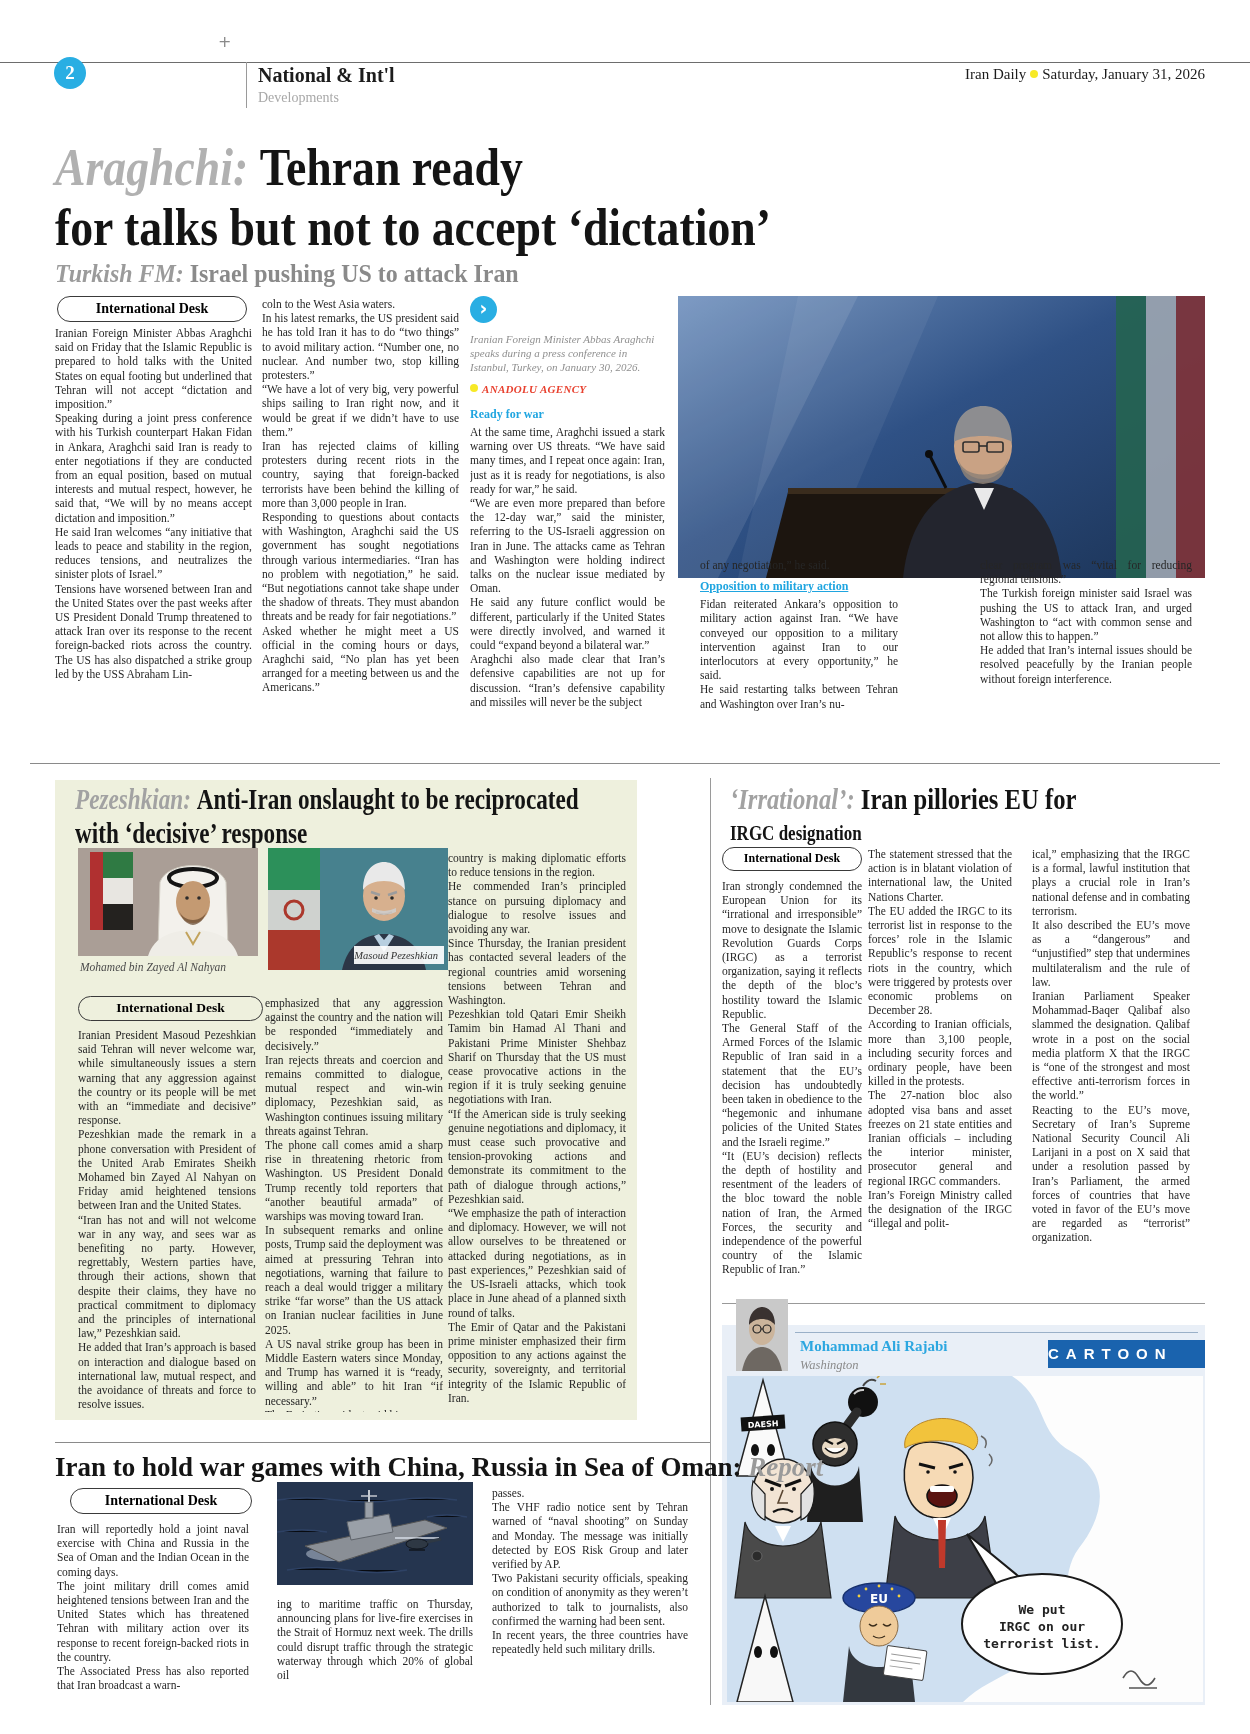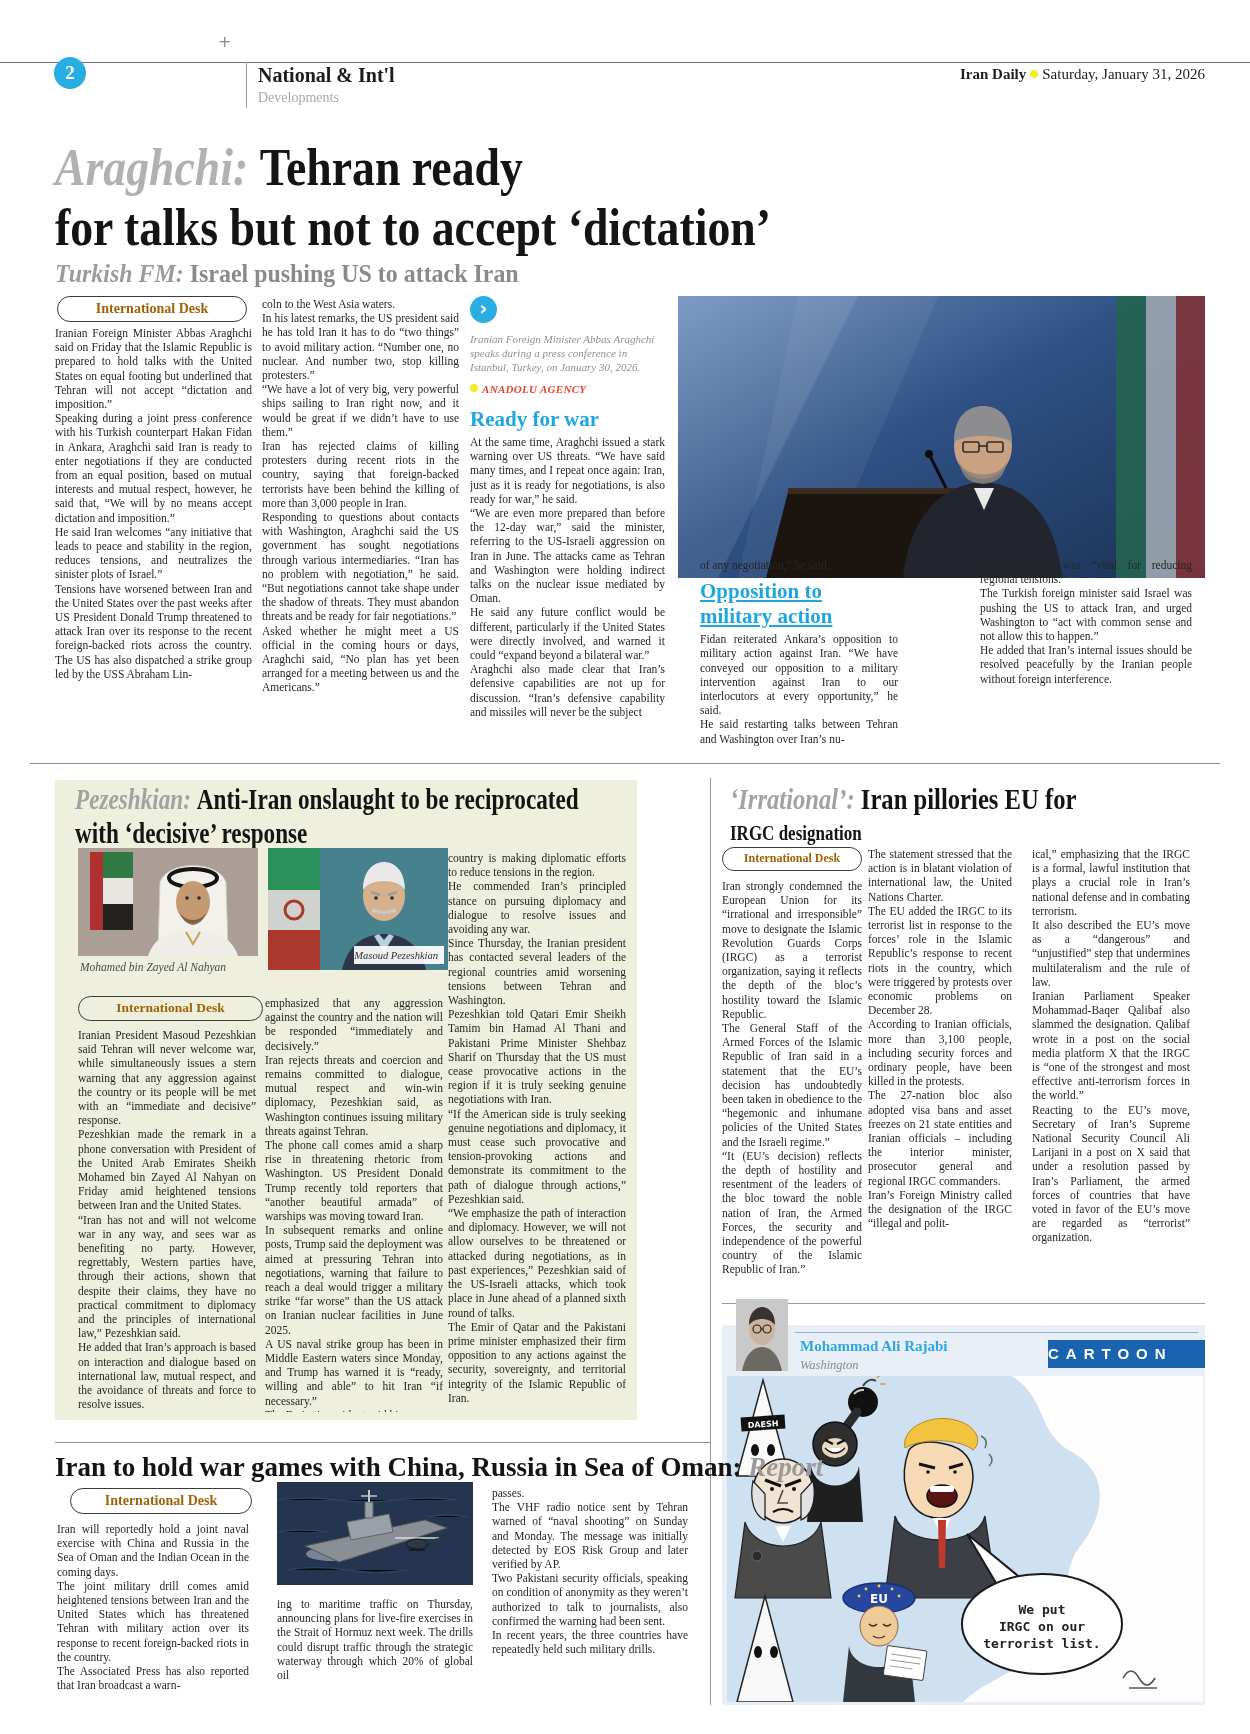--- a/index.html
+++ b/index.html
@@ -5,23 +5,23 @@
   html,body{margin:0;padding:0;background:#fff;}
   #page{position:relative;width:1250px;height:1734px;background:#ffffff;overflow:hidden;
         font-family:"Liberation Serif","DejaVu Serif",serif;}
   .abs{position:absolute;}
   .bt{font:11.5px/14.2px "Liberation Serif","DejaVu Serif",serif;color:#262626;
       text-align:justify;white-space:pre-line;overflow:hidden;}
   .cap{font:italic 11px/14px "Liberation Serif","DejaVu Serif",serif;color:#8f8f8f;}
   .hline{background:#6d6d6d;height:1px;}
   .vline{background:#9a9a9a;width:1px;}
   .deskbadge{border:1.5px solid #3a3a3a;border-radius:999px;box-sizing:border-box;
-      color:#a16207;font-weight:700;text-align:center;background:transparent;
+      color:#000000;font-weight:700;text-align:center;background:transparent;
       font-family:"Liberation Serif",serif;}
-  .sechead{color:#1fa5e0;font-weight:700;font-size:21px;font-family:"Liberation Serif",serif;}
+  .sechead{color:#1fa5e0;font-weight:700;font-size:12px;font-family:"Liberation Serif",serif;}
   .hl{font-weight:700;color:#141414;}
   .kick{font-weight:700;font-style:italic;color:#b1b1b1;}
   .cx80{transform:scaleX(.80);transform-origin:0 50%;white-space:nowrap;display:inline-block;}
   .cx85{transform:scaleX(.85);transform-origin:0 50%;white-space:nowrap;display:inline-block;}
   .cx88{transform:scaleX(.88);transform-origin:0 50%;white-space:nowrap;display:inline-block;}
   .cx92{transform:scaleX(.92);transform-origin:0 50%;white-space:nowrap;display:inline-block;}
   .ydot{display:inline-block;width:8px;height:8px;border-radius:50%;background:#f7e926;
         vertical-align:1px;margin:0 4px;}
   .arrowc{width:27px;height:27px;border-radius:50%;background:#29aee3;color:#fff;text-align:center;
         font:700 19px/25px "DejaVu Sans",sans-serif;}
@@ -43,21 +43,21 @@
 
   <div class="abs" style="left:54px;top:57px;width:32px;height:32px;border-radius:50%;background:#29aee3;
        text-align:center;font:700 19px/32px 'Liberation Serif',serif;color:#fff;">2</div>
 
   <div class="abs vline" style="left:246px;top:62px;height:46px;"></div>
 
   <div class="abs" style="left:258px;top:64px;font:700 20px 'Liberation Serif',serif;color:#1c1c1c;">National &amp; Int'l</div>
   <div class="abs" style="left:258px;top:90px;font:14px 'Liberation Serif',serif;color:#a8a8a8;">Developments</div>
 
   <div class="abs" style="left:905px;top:66px;width:300px;text-align:right;font:15px 'Liberation Serif',serif;color:#1c1c1c;">
-    <span style="font-weight:700;">Iran Daily</span><span class="ydot"></span><span>Saturday, January 31, 2026</span>
+    <span style="font-weight:400;">Iran Daily</span><span class="ydot"></span><span>Saturday, January 31, 2026</span>
   </div>
 
   <div class="abs" style="left:55px;top:140px;font-size:52px;line-height:56px;">
     <span class="cx88"><span class="kick">Araghchi:</span>
     <span class="hl">Tehran ready</span></span>
   </div>
   <div class="abs" style="left:55px;top:200px;font-size:52px;line-height:56px;">
     <span class="cx88 hl">for talks but not to accept ‘dictation’</span>
   </div>
   <div class="abs" style="left:55px;top:259px;font-size:26px;">

